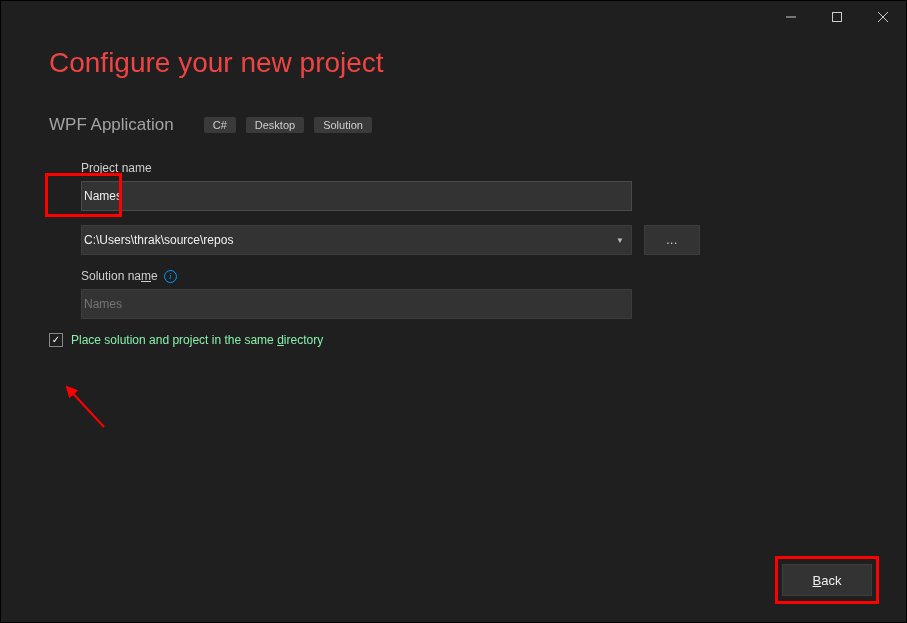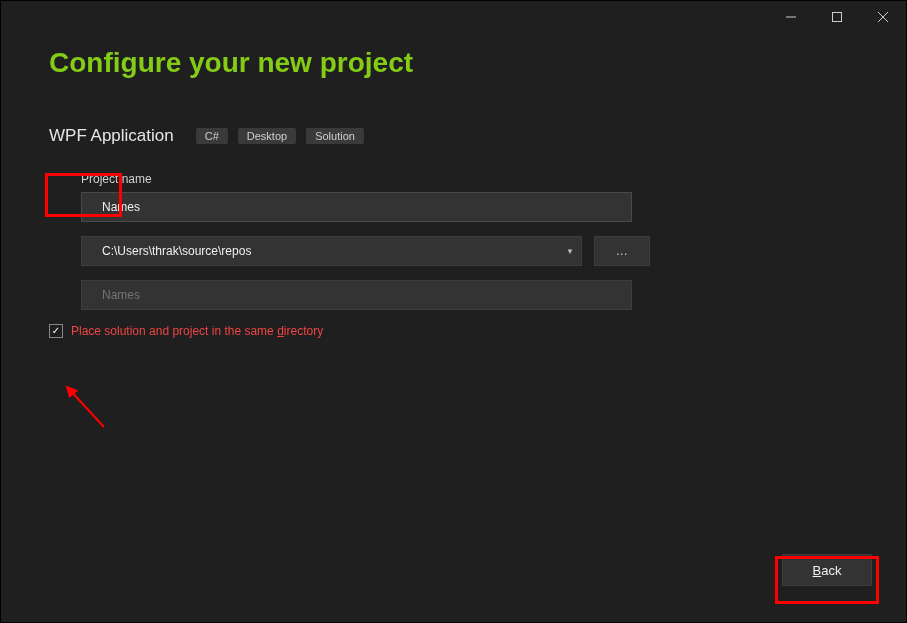--- a/index.html
+++ b/index.html
@@ -32,34 +32,34 @@
       color: #ccc;
       cursor: pointer;
     }
     .win-btn svg { width: 10px; height: 10px; }
 
     .content {
       padding: 14px 48px 0 48px;
     }
     h1.page-title {
       font-size: 28px;
-      font-weight: 700;
-      color: #84cc16;
-      margin-bottom: 47px;
+      font-weight: 400;
+      color: #ef4444;
+      margin-bottom: 36px;
     }
     .template-row {
       display: flex;
       align-items: center;
       gap: 10px;
       margin-bottom: 26px;
     }
     .template-name {
       font-size: 17px;
-      color: #e5e5e5;
-      margin-right: 12px;
+      color: #a3a3a3;
+      margin-right: 20px;
     }
     .tag {
       background: #3a3a3a;
       color: #cfcfcf;
       font-size: 11px;
       padding: 2px 9px;
       border-radius: 2px;
     }
 
     .field-block { margin-bottom: 14px; margin-left: 32px; }
@@ -71,39 +71,39 @@
       align-items: center;
       gap: 6px;
     }
     .underline-char { text-decoration: underline; }
 
     .text-input, .combo-input, .disabled-input {
       background: #333333;
       border: 1px solid #3d3d3d;
       color: #f0f0f0;
       height: 30px;
-      padding: 0 20px;
+      padding: 0 2px;
       font-size: 12px;
       width: 551px;
       outline: none;
     }
     .text-input { border-color: #4a4a4a; }
     .disabled-input {
       color: #777;
       pointer-events: none;
     }
 
     .location-row {
       display: flex;
       gap: 12px;
       align-items: stretch;
     }
     .combo {
       position: relative;
-      width: 501px;
+      width: 551px;
     }
     .combo-input {
       width: 100%;
       padding-right: 22px;
     }
     .combo-caret {
       position: absolute;
       right: 8px;
       top: 50%;
       transform: translateY(-50%);
@@ -158,26 +158,26 @@
       color: #fff;
       font-size: 10px;
       line-height: 1;
       cursor: pointer;
     }
     .chk.checked::after {
       content: "✓";
     }
     .chk-label {
       font-size: 12px;
-      color: #ef4444;
+      color: #86efac;
     }
 
     .footer {
       position: absolute;
-      bottom: 36px;
+      bottom: 26px;
       right: 34px;
       display: flex;
       gap: 10px;
     }
     .nav-btn {
       width: 90px;
       height: 32px;
       background: #333333;
       border: 1px solid #3d3d3d;
       color: #f0f0f0;
@@ -254,20 +254,26 @@
     <div class="location-row">
       <div class="combo">
         <input class="combo-input" type="text" value="C:\Users\thrak\source\repos" style="">
         <span class="combo-caret">▼</span>
       </div>
       <button class="browse-btn">...</button>
     </div>
   </div>
 
   <div class="field-block">
+    <div class="field-label sol-label-row">
+      <span>
+        <span>Solution na</span><span class="underline-char">m</span><span>e</span>
+      </span>
+      <span class="info-icon" title="A solution is a container for one or more projects in Visual Studio.">i</span>
+    </div>
     <input class="disabled-input" type="text" disabled="" placeholder="Names" style="">
   </div>
 
   <div class="checkbox-row">
     <span class="chk checked"></span>
     <span class="chk-label">
       <span>Place solution and project in the same </span><span class="underline-char">d</span><span>irectory</span>
     </span>
   </div>
 </div>

